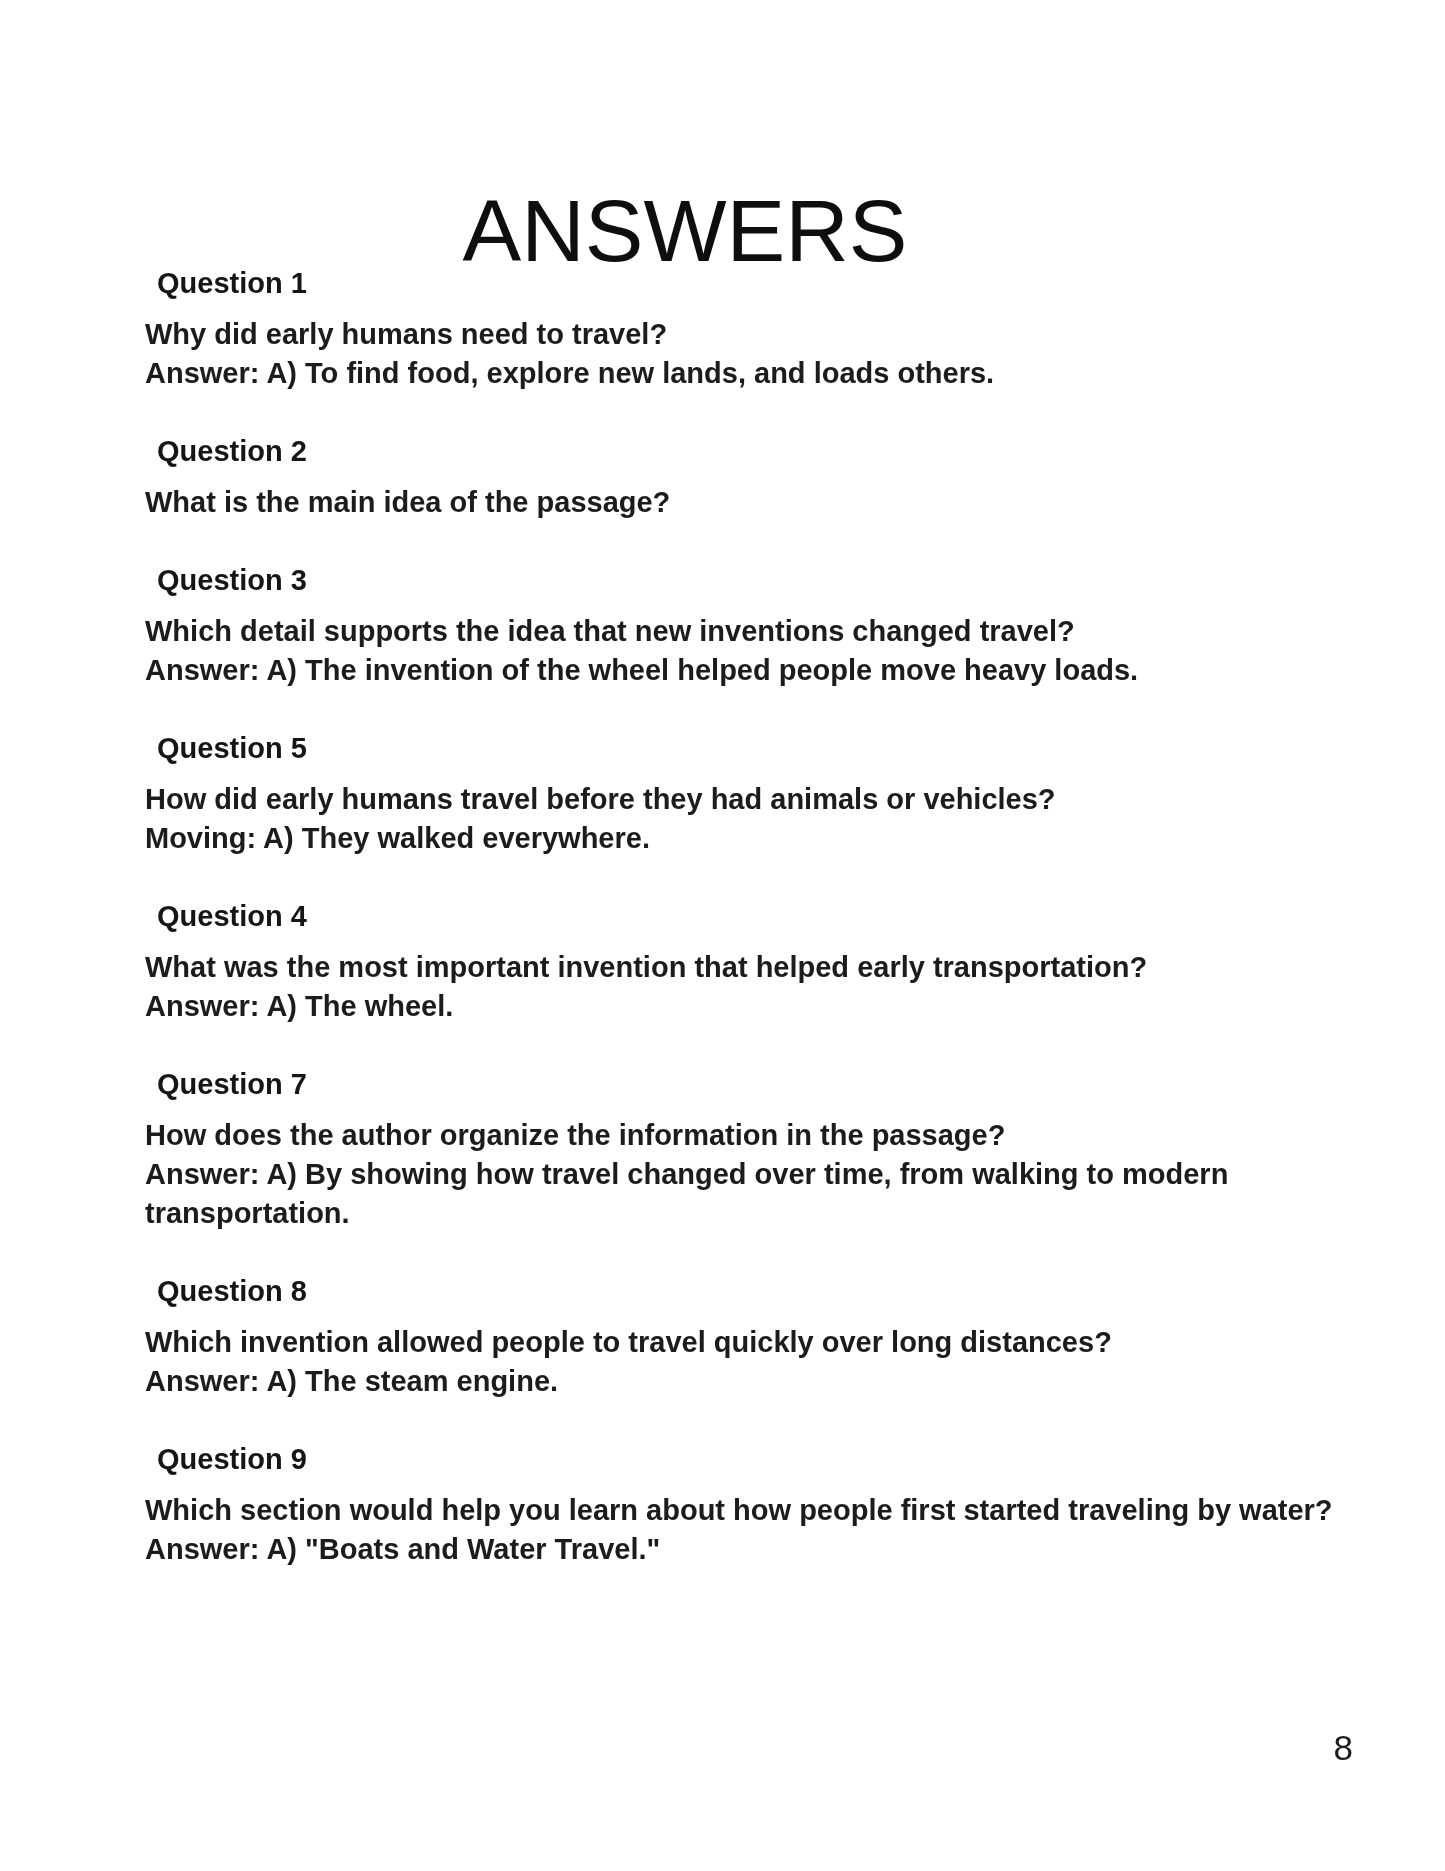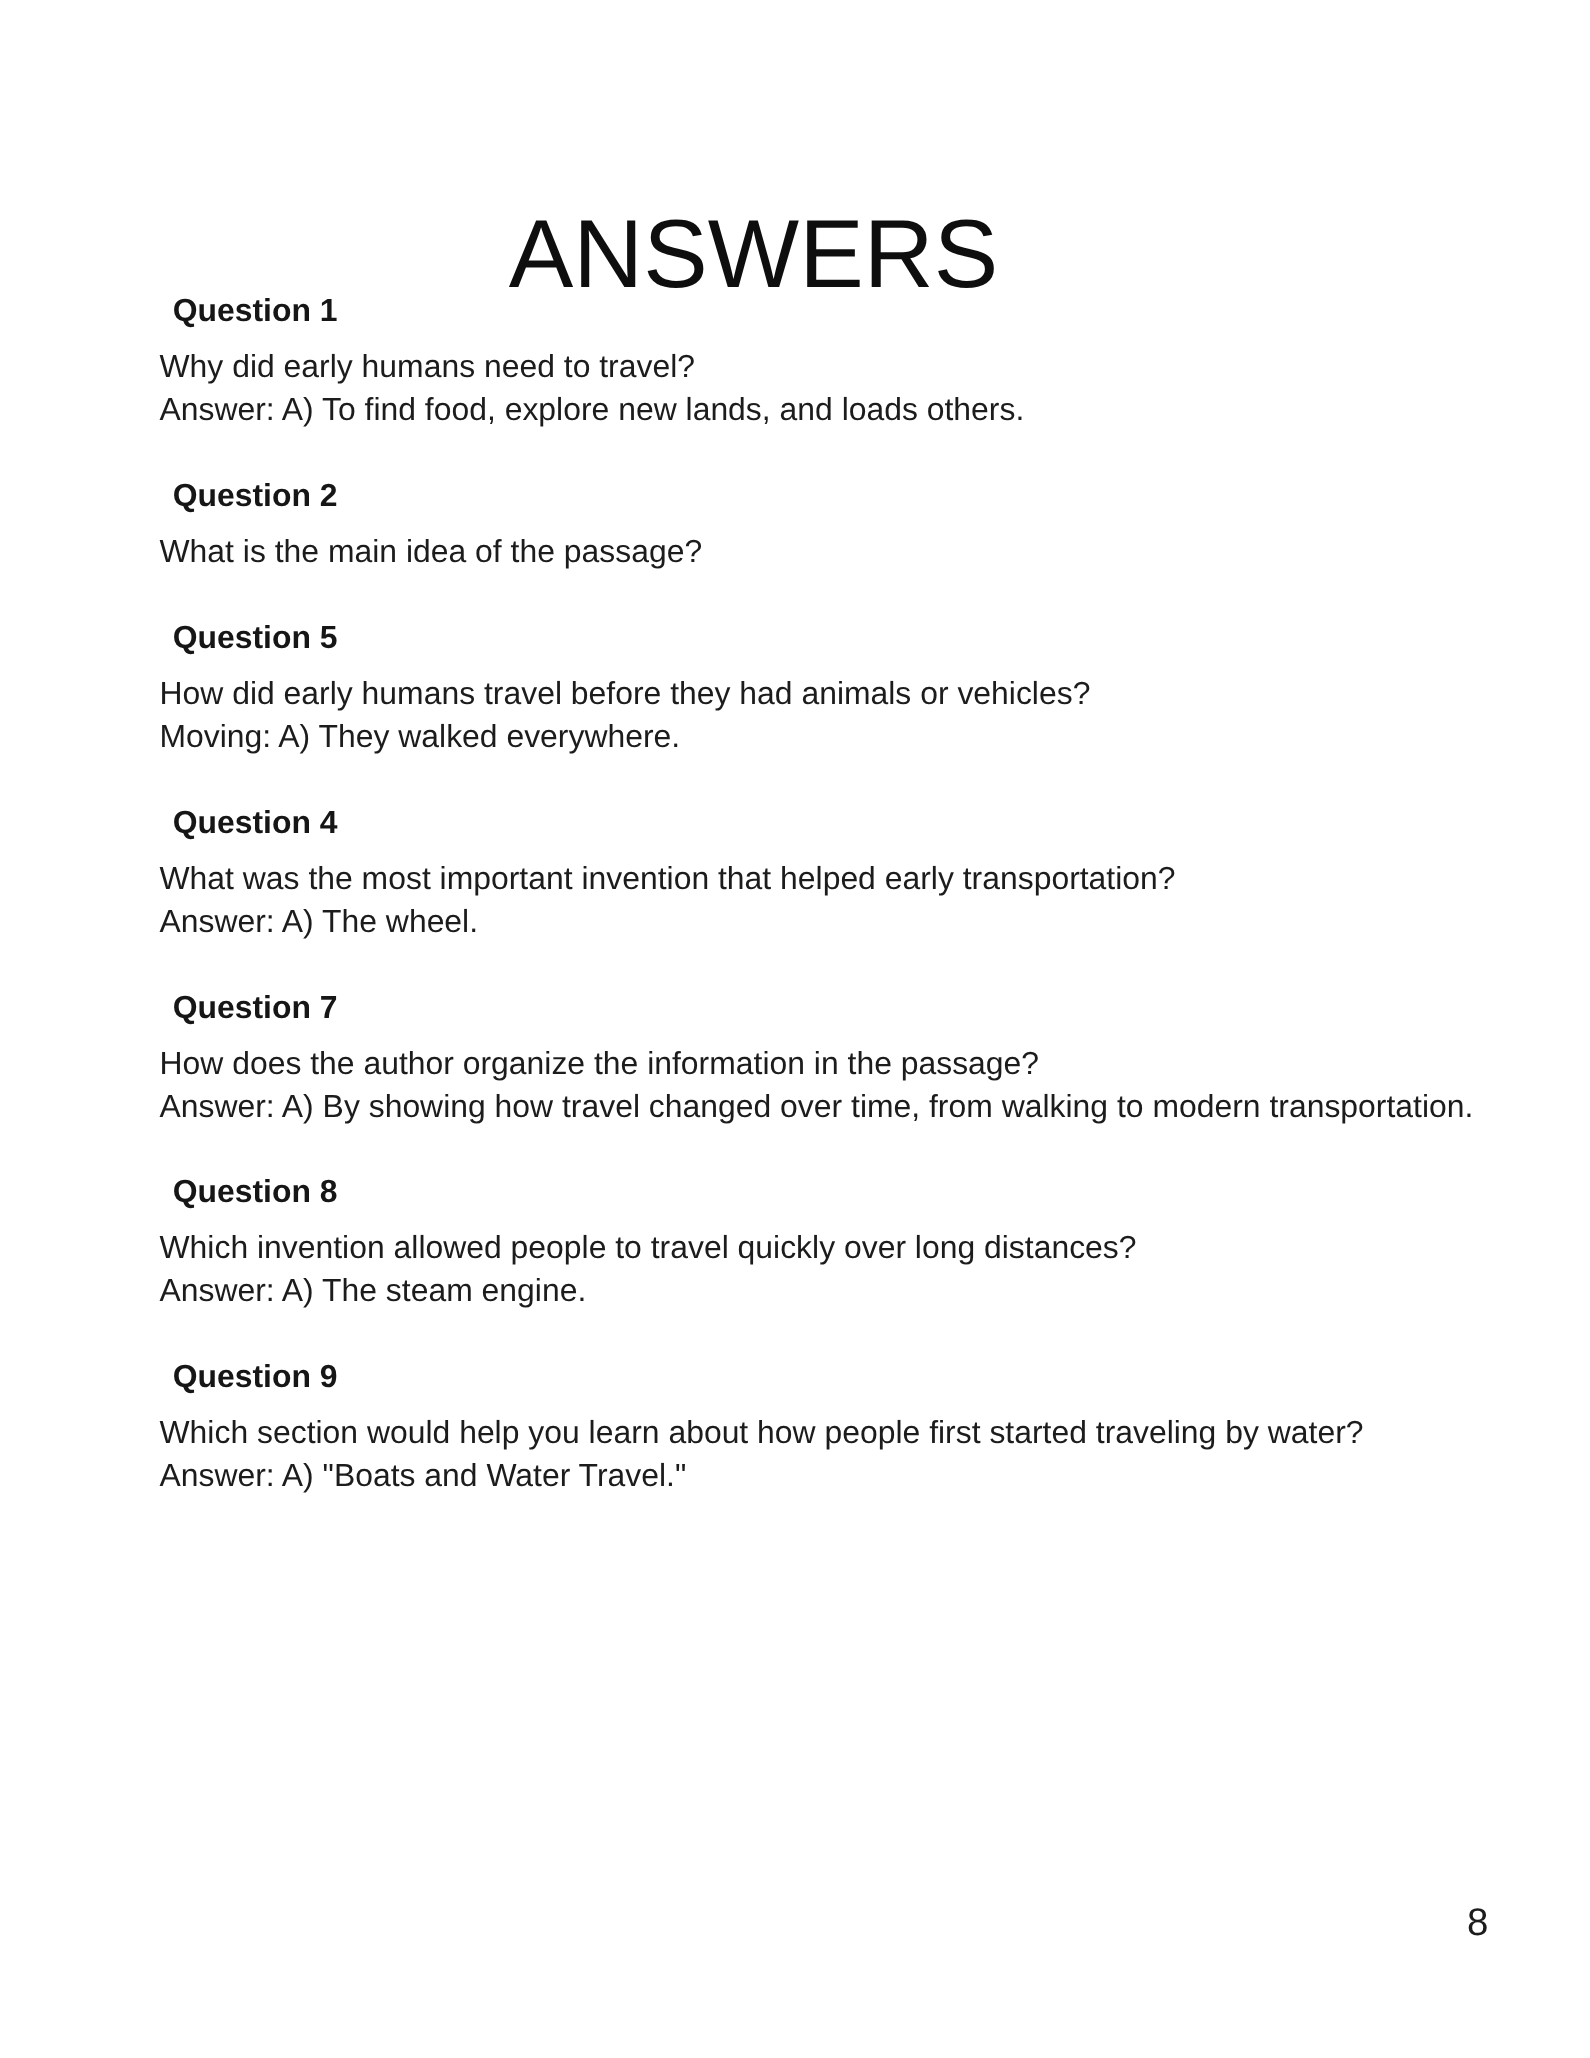--- a/index.html
+++ b/index.html
@@ -46,21 +46,21 @@
   }
   .q-label {
     margin: 12px;
     font-size: 29px;
     line-height: 39px;
     font-weight: 700;
     color: #161616;
   }
   .q-text, .a-text {
     margin: 0;
-    font-weight: 400;
+    font-weight: 700;
     color: #1c1c1c;
   }
   .page-number {
     position: absolute;
     top: 1728px;
     right: 92px;
     font-size: 35px;
     line-height: 40px;
     color: #1c1c1c;
   }
@@ -78,20 +78,25 @@
       <h2 class="q-label">Question 1</h2>
       <p class="q-text">Why did early humans need to travel?</p>
       <p class="a-text">Answer: A) To find food, explore new lands, and loads others.</p>
     </section>
 
     <section class="qa-block">
       <h2 class="q-label">Question 2</h2>
       <p class="q-text">What is the main idea of the passage?</p>
     </section>
 
+    <section class="qa-block">
+      <h2 class="q-label">Question 3</h2>
+      <p class="q-text">Which detail supports the idea that new inventions changed travel?</p>
+      <p class="a-text">Answer: A) The invention of the wheel helped people move heavy loads.</p>
+    </section>
 
 
     <section class="qa-block">
       <h2 class="q-label">Question 5</h2>
       <p class="q-text">How did early humans travel before they had animals or vehicles?</p>
       <p class="a-text">Moving: A) They walked everywhere.</p>
     </section>
 
     <section class="qa-block">
       <h2 class="q-label">Question 4</h2>

